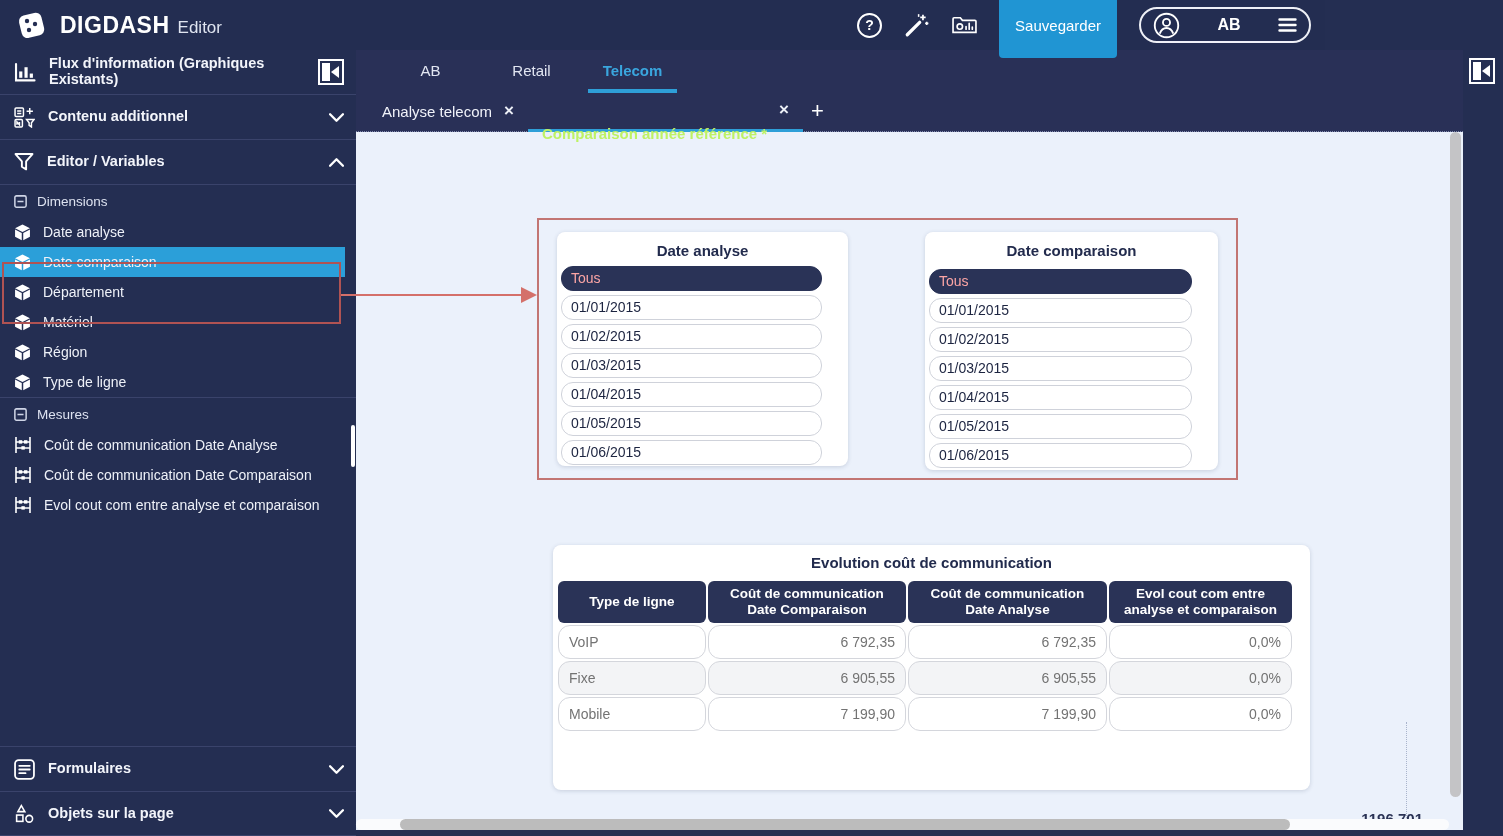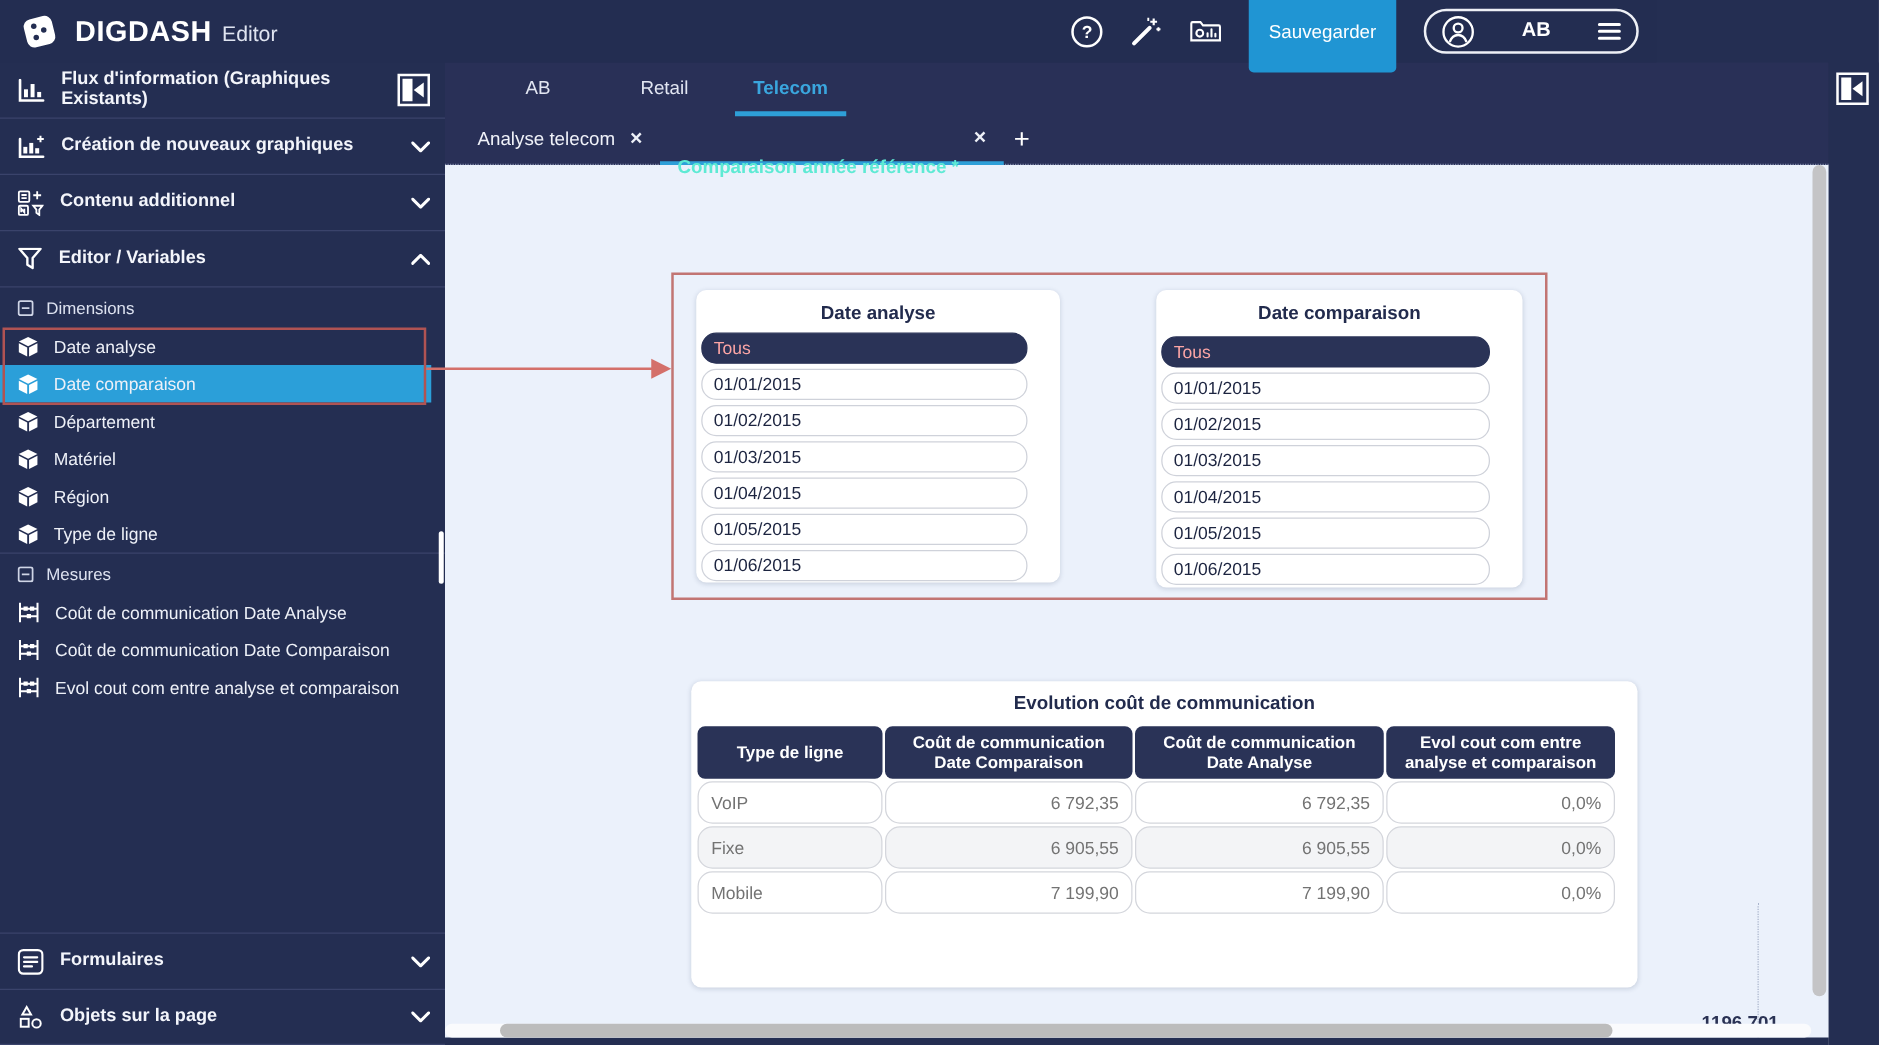--- a/index.html
+++ b/index.html
@@ -56,21 +56,21 @@
   .toptab { width:101px; text-align:center; color:#e2e6f2; font-size:15px; position:relative;
     height:100%; display:flex; align-items:center; justify-content:center; cursor:pointer; }
   .toptab.active { color:#3aa6de; font-weight:700; }
   .toptab.active::after { content:""; position:absolute; left:6px; right:6px; bottom:-3px;
     height:4px; background:#2e9fd8; }
   .subtabs { display:flex; height:42px; margin-left:12px; align-items:center; }
   .subtab { display:flex; align-items:center; gap:12px; padding:0 14px; height:100%;
     color:#f0f2f9; font-size:15px; cursor:pointer; }
   .subtab .close { color:#eef1f8; font-size:17px; font-weight:700; cursor:pointer; }
   .subtab.active { border-bottom:3px solid #2e9fd8; }
-  .subtab.active .lbl { color:#5eead4; font-weight:700;margin-top:48px; }
+  .subtab.active .lbl { color:#bef264; font-weight:700;margin-top:48px; }
   .addtab { color:#fff; font-size:22px; font-weight:400; margin-left:8px; cursor:pointer; }
 
   
   .rightrail { position:absolute; left:1463px; top:50px; width:40px; height:786px;
     background:#242e52; z-index:2; }
   .rightrail .collapse-btn { position:absolute; left:6px; top:8px; }
 
   
   .content { position:absolute; left:356px; top:132px; width:1107px; height:704px;
     background:#ebf1fb; z-index:1; }
@@ -185,33 +185,20 @@
       <rect x="9.5" y="4" width="3" height="10" fill="#fff"></rect>
       <rect x="14.5" y="10" width="3" height="4" fill="#fff"></rect>
     </svg>
     <span class="nav-label">Flux d'information (Graphiques Existants)</span>
     <div class="collapse-btn">
       <div class="bar"></div>
         <div class="tri"></div>
     </div>
   </div>
 
-  <div class="nav-item">
-    <svg width="22" height="19" viewBox="0 0 20 18" fill="none">
-      <path d="M1.5 3 V16.5 H19" stroke="#fff" stroke-width="2" stroke-linecap="round"></path>
-      <rect x="4" y="9" width="3" height="5" fill="#fff"></rect>
-      <rect x="8.5" y="6" width="3" height="8" fill="#fff"></rect>
-      <rect x="13" y="10" width="3" height="4" fill="#fff"></rect>
-      <path d="M17 0.5 V5.5 M14.5 3 H19.5" stroke="#fff" stroke-width="1.5"></path>
-    </svg>
-    <span class="nav-label">Création de nouveaux graphiques</span>
-    <svg width="15" height="9" viewBox="0 0 14 8" fill="none">
-      <polyline points="1,1 7,7 13,1" stroke="#fff" stroke-width="2.2" stroke-linecap="round" stroke-linejoin="round"></polyline>
-    </svg>
-  </div>
 
   <div class="nav-item">
     <svg width="21" height="21" viewBox="0 0 20 20" fill="none" stroke="#fff" stroke-width="1.4">
       <rect x="1" y="1" width="8" height="8" rx="1"></rect>
       <path d="M3 3.8 H7 M3 6.2 H7"></path>
       <path d="M15 1 V7 M12 4 H18"></path>
       <rect x="1" y="12" width="7" height="7" rx="1"></rect>
       <path d="M2.8 17 V14.2 L5.2 17 V14.2"></path>
       <path d="M12 12 H19 L16.6 15 V19 L14.4 17.4 V15 Z"></path>
     </svg>

